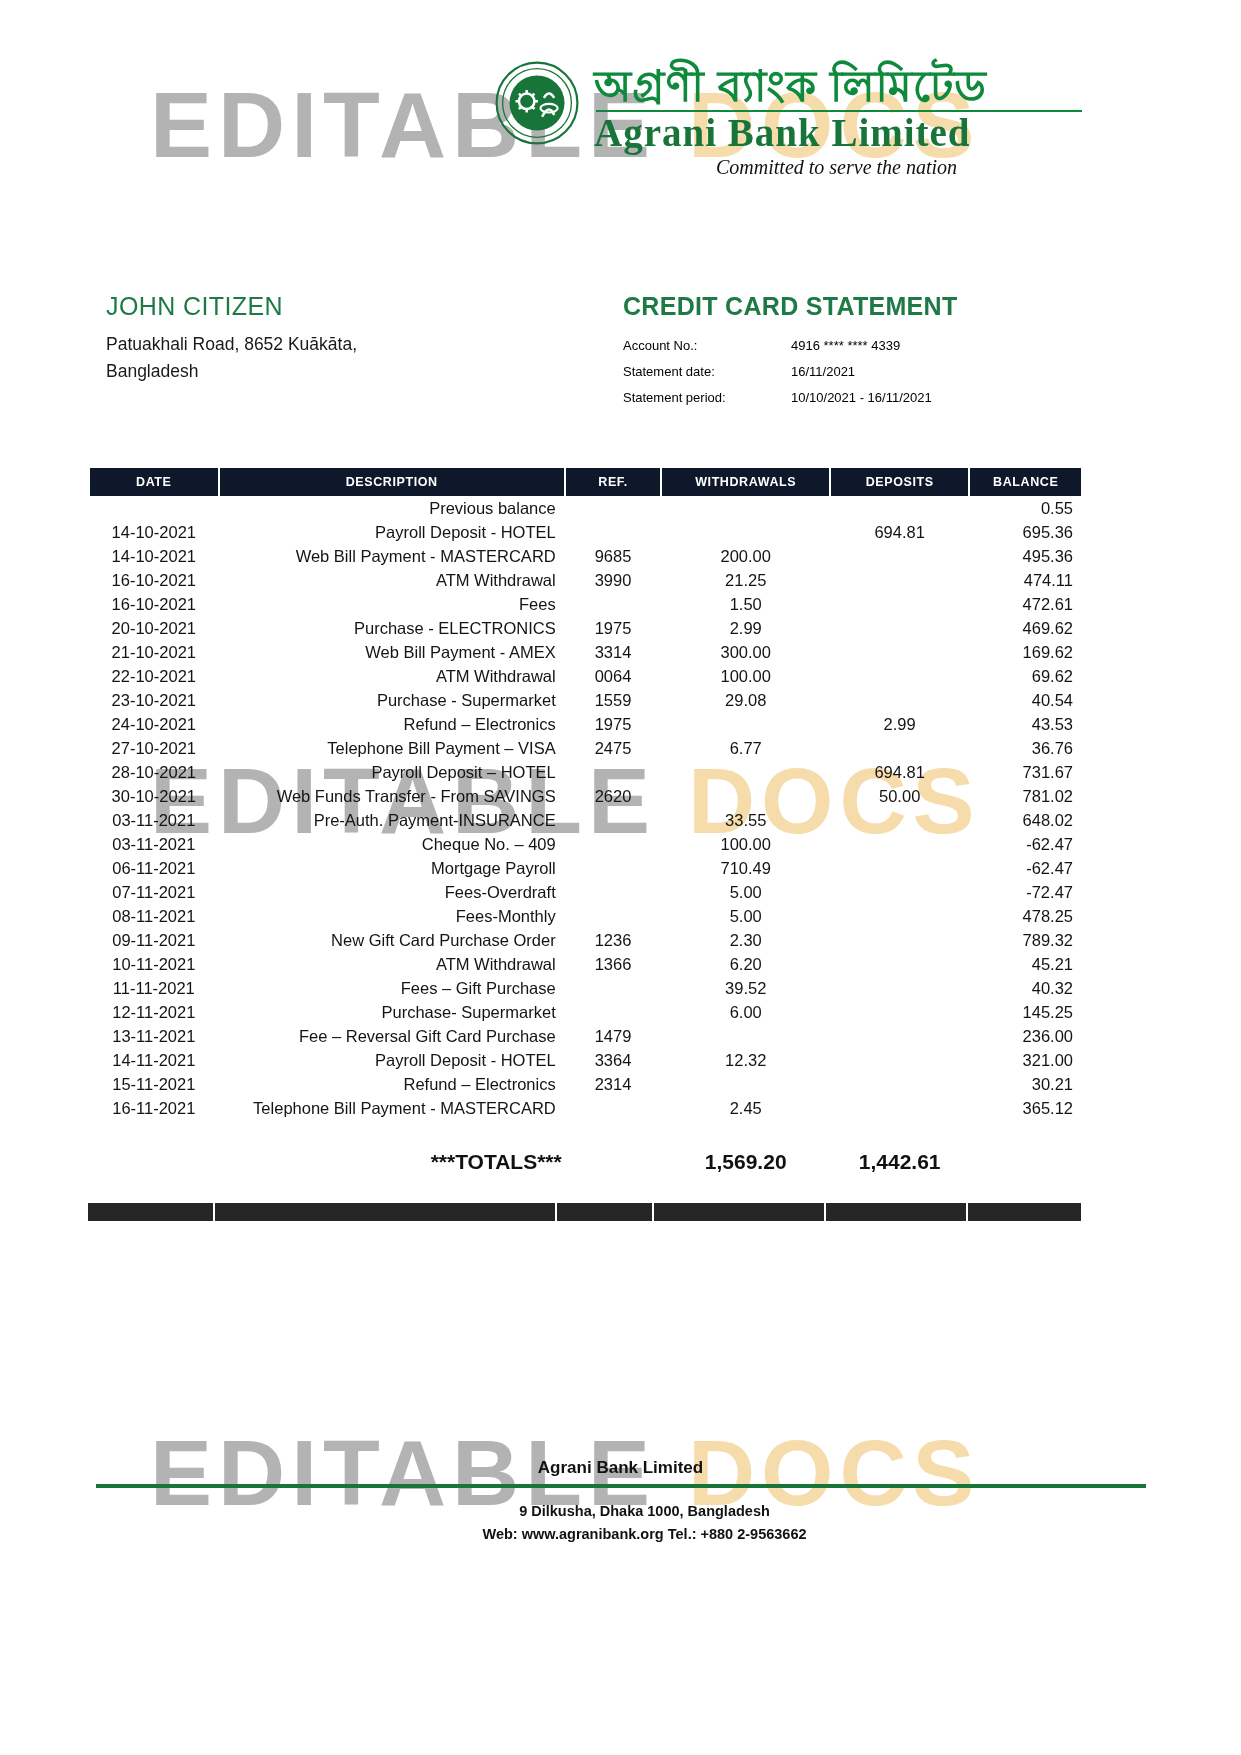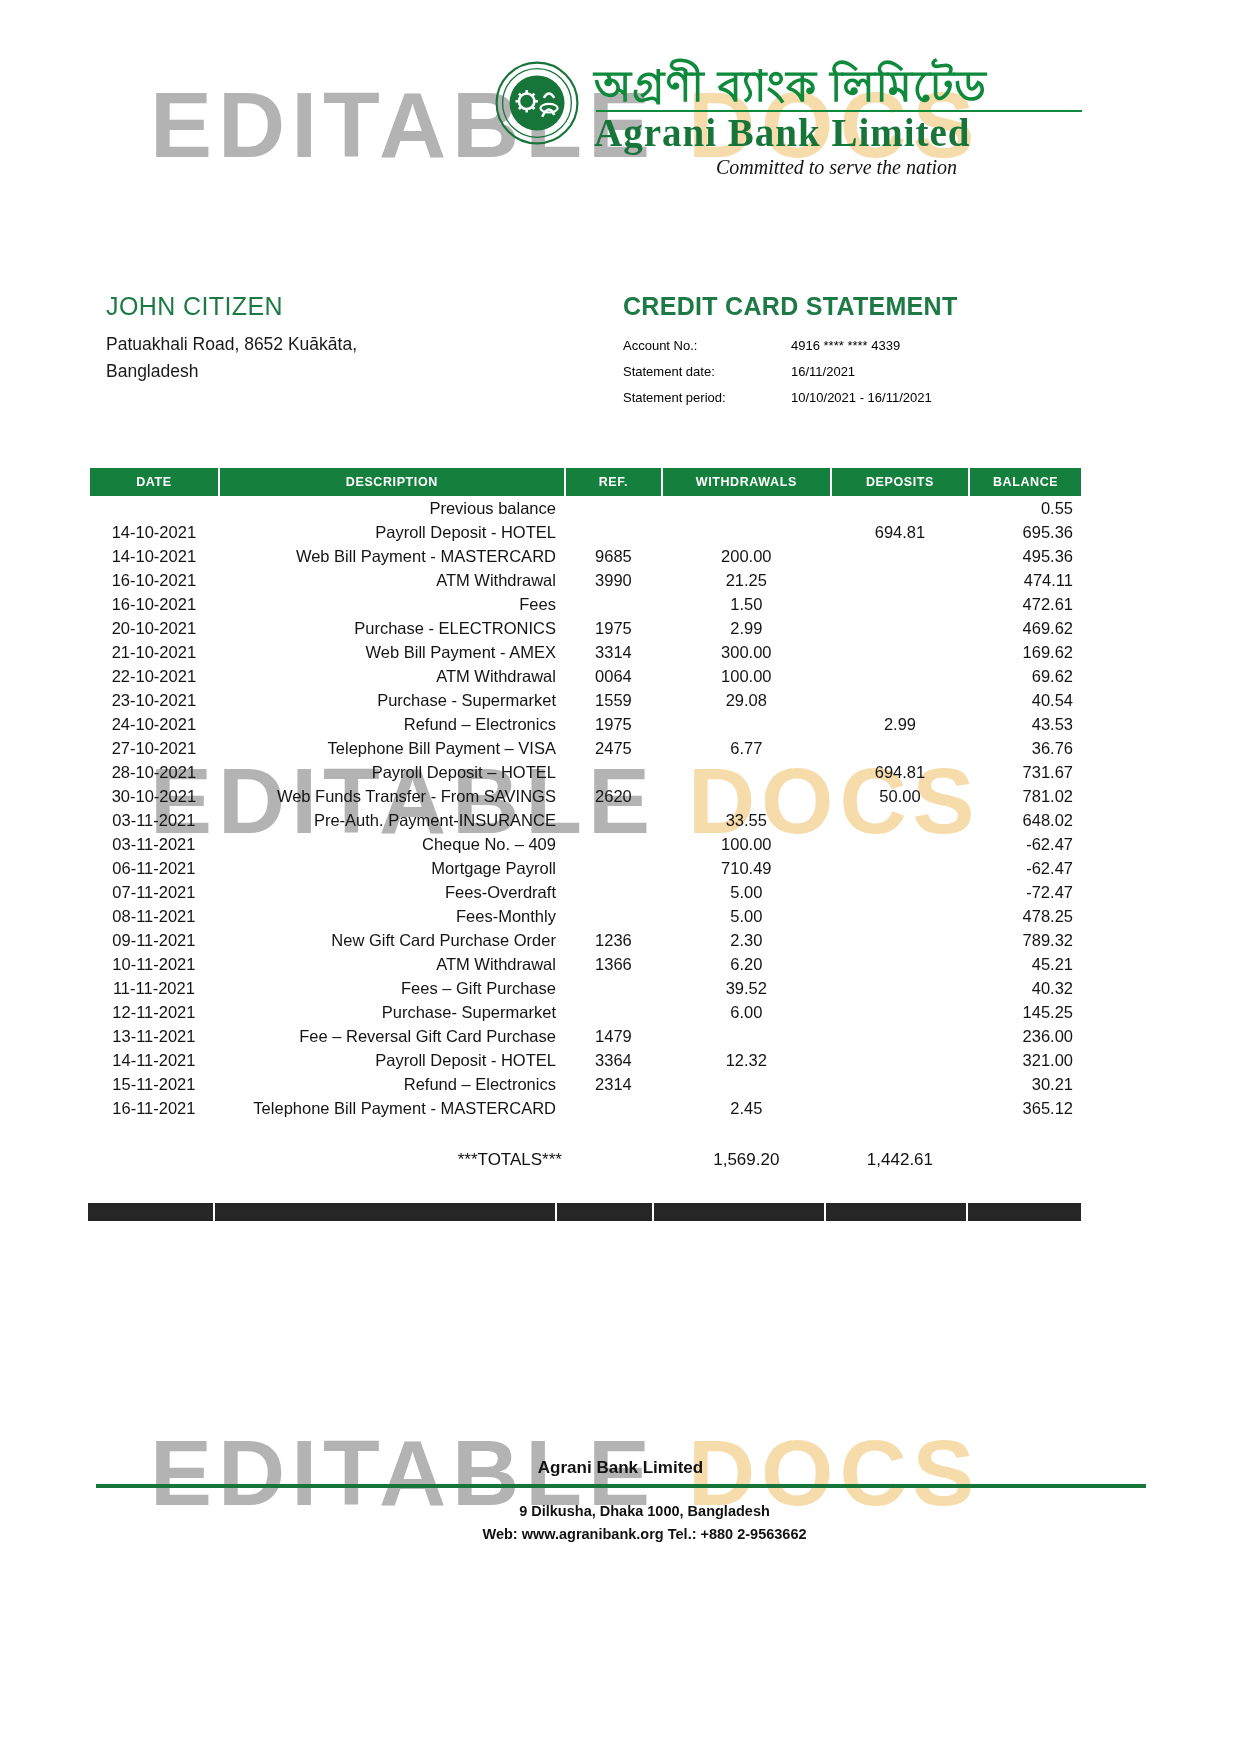--- a/index.html
+++ b/index.html
@@ -75,21 +75,21 @@
   .meta-label{width:168px;flex:0 0 168px;}
   .meta-value{flex:1;}
 
   
   #txn-table{
     position:absolute;left:88px;top:468px;width:995px;
     border-collapse:separate;border-spacing:2px 0;
     font-size:16px;
   }
   #txn-table thead th{
-    background:#15803d;color:#ffffff;
+    background:#0f172a;color:#ffffff;
     font-size:12.5px;font-weight:bold;letter-spacing:.6px;
     padding:7px 4px;text-align:center;
   }
   .col-date{width:125px;}
   .col-desc{width:340px;}
   .col-ref{width:95px;}
   .col-wd{width:170px;}
   .col-dep{width:140px;}
   .col-bal{width:110px;}
 
@@ -101,22 +101,22 @@
     white-space:nowrap;
   }
   td.c{text-align:center;}
   td.r{text-align:right;}
   td.l{text-align:right;}
   .desc-cell{padding-left:14px !important;}
   .bal-cell{padding-right:8px !important;}
 
   #totals-row td{
     padding-top:30px;
-    font-weight:normal;
-    font-size:17px;
+    font-weight:bold;
+    font-size:21px;
   }
   #totals-label{text-align:right;padding-right:2px !important;}
 
   
   #bottom-bar{
     position:absolute;left:88px;top:1203px;width:995px;height:18px;
     display:flex;gap:2px;
   }
   #bottom-bar .seg{background:#262626;height:100%;}
 

